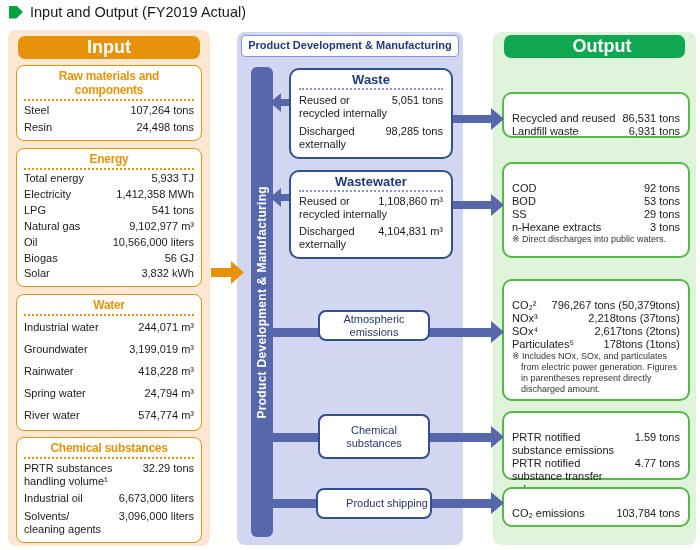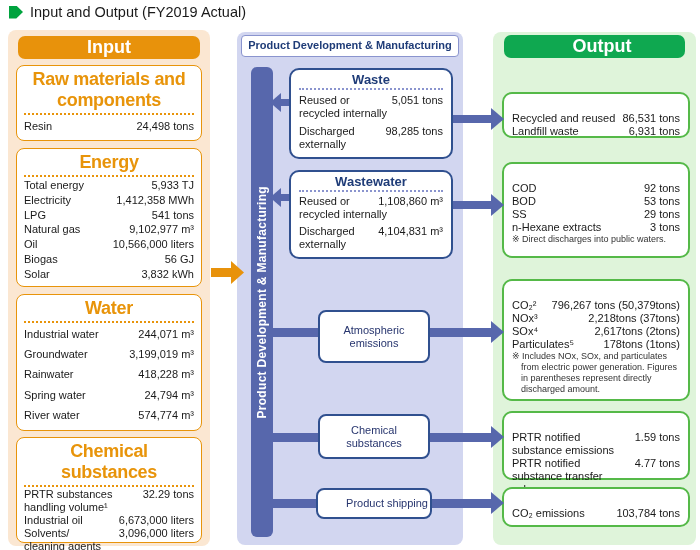--- a/index.html
+++ b/index.html
@@ -26,21 +26,21 @@
                  background:#fff; border:1.5px solid #8A94CE; border-radius:4px; color:#1F3C78;
                  font-size:11px; font-weight:bold; text-align:center; }
 
   
   .in-box { position:absolute; left:16px; width:186px; background:#fff; border:1.5px solid #E8940A;
             border-radius:8px; padding:2px 7px 4px; display:flex; flex-direction:column; }
   #in-sec-0 { top:65px;  height:76px; }
   #in-sec-1 { top:148px; height:139px; }
   #in-sec-2 { top:294px; height:137px; }
   #in-sec-3 { top:437px; height:106px; }
-  .in-title { font-size:18px; font-weight:bold; letter-spacing:-0.3px; color:#E8940A; text-align:center;
+  .in-title { font-size:12px; font-weight:bold; letter-spacing:-0.3px; color:#E8940A; text-align:center;
               padding:1px 0 2px; border-bottom:2px dotted #E8940A; }
   .rows { display:flex; flex-direction:column; justify-content:space-around; flex:1; padding-top:1px; }
   .row { position:relative; font-size:11px; color:#1a1a1a; line-height:13px; }
   .lbl { display:inline-block; max-width:104px; white-space:pre-line; }
   .val { position:absolute; right:0; top:0; white-space:nowrap; }
 
   
   #vbar { position:absolute; left:251px; top:67px; width:22px; height:470px; background:#5767AC;
           border-radius:6px; display:flex; align-items:center; justify-content:center; }
   #vbar .vtext { writing-mode:vertical-rl; transform:rotate(180deg); color:#fff; font-weight:bold;
@@ -48,21 +48,21 @@
   .p-box { position:absolute; background:#fff; border:2px solid #30508F; border-radius:10px;
            padding:2px 8px 4px; display:flex; flex-direction:column; }
   #waste-box      { left:289px; top:68px;  width:164px; height:91px; }
   #wastewater-box { left:289px; top:170px; width:164px; height:89px; }
   .p-title { font-size:13px; font-weight:bold; color:#1F3C78; text-align:center; padding-bottom:1px;
              border-bottom:2px dotted #8A94CE; }
   .p-box .lbl { max-width:96px; }
   .node { position:absolute; background:#fff; border:2px solid #30508F; border-radius:8px;
           display:flex; align-items:center; justify-content:center; text-align:center;
           font-size:11px; line-height:13px; color:#27356E; padding:2px; }
-  #node-0 { left:318px; top:310px; width:112px; height:53px; }
+  #node-0 { left:318px; top:310px; width:112px; height:31px; }
   #node-1 { left:318px; top:414px; width:112px; height:45px; }
   #node-2 { left:316px; top:488px; width:116px; height:31px;justify-content:flex-end; }
 
   
   .o-box { position:absolute; left:502px; width:188px; background:#fff; border:2px solid #55B948;
            border-radius:10px; padding:18px 8px; display:flex; flex-direction:column; justify-content:space-around; }
   #obox-0 { top:92px;  height:46px; }
   #obox-1 { top:162px; height:96px; }
   #obox-2 { top:279px; height:122px; }
   #obox-3 { top:411px; height:69px; }
@@ -232,20 +232,24 @@
     <span>Chemical substances</span>
   </div>
   <div id="node-2" class="node">
     <span>Product shipping</span>
   </div>
 
   <div id="in-sec-0" class="in-box">
     <div class="in-title">Raw materials and components</div>
     <div class="rows">
       <div class="row">
+        <span class="lbl">Steel</span>
+        <span class="val">107,264 tons</span>
+      </div>
+      <div class="row">
         <span class="lbl">Resin</span>
         <span class="val">24,498 tons</span>
       </div>
     </div>
   </div>
 
   <div id="in-sec-1" class="in-box">
     <div class="in-title">Energy</div>
     <div class="rows">
       <div class="row">

